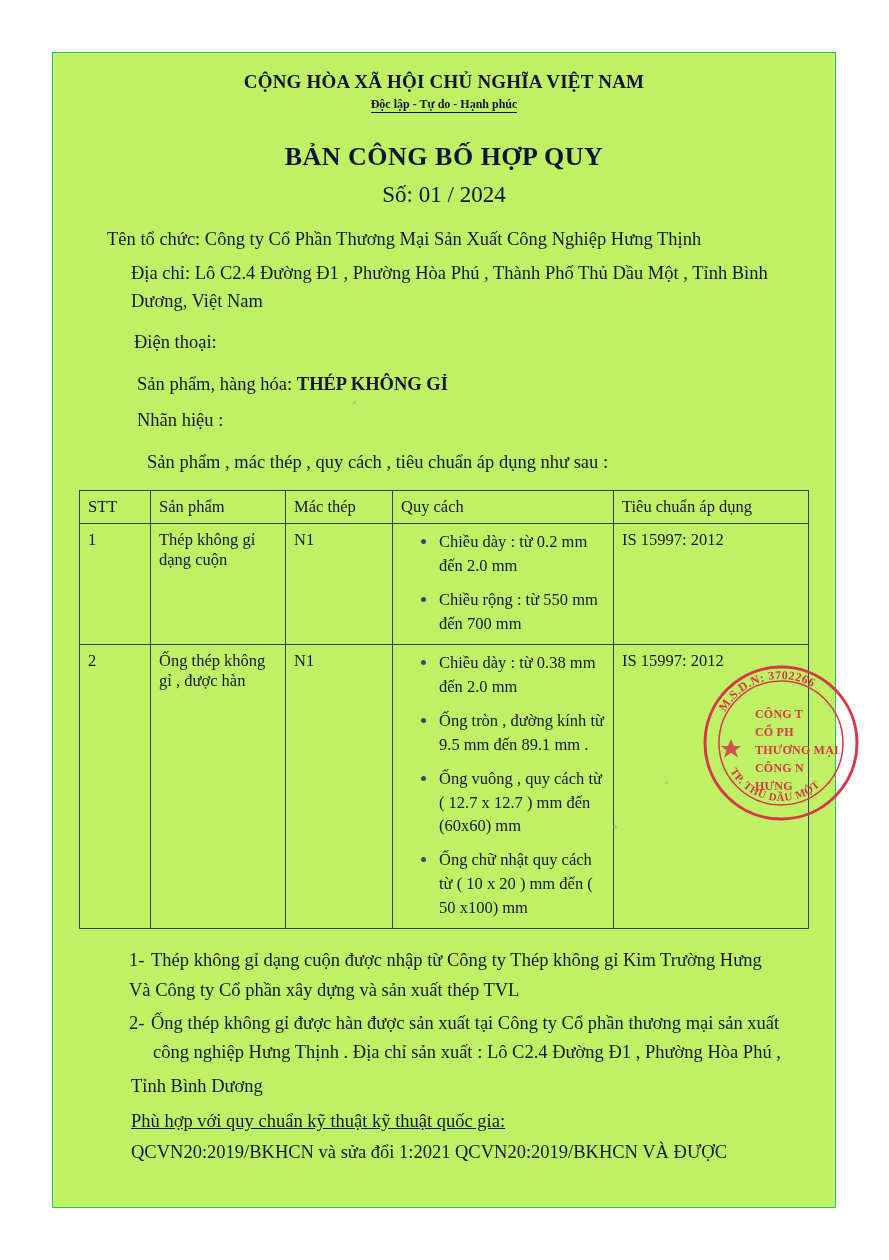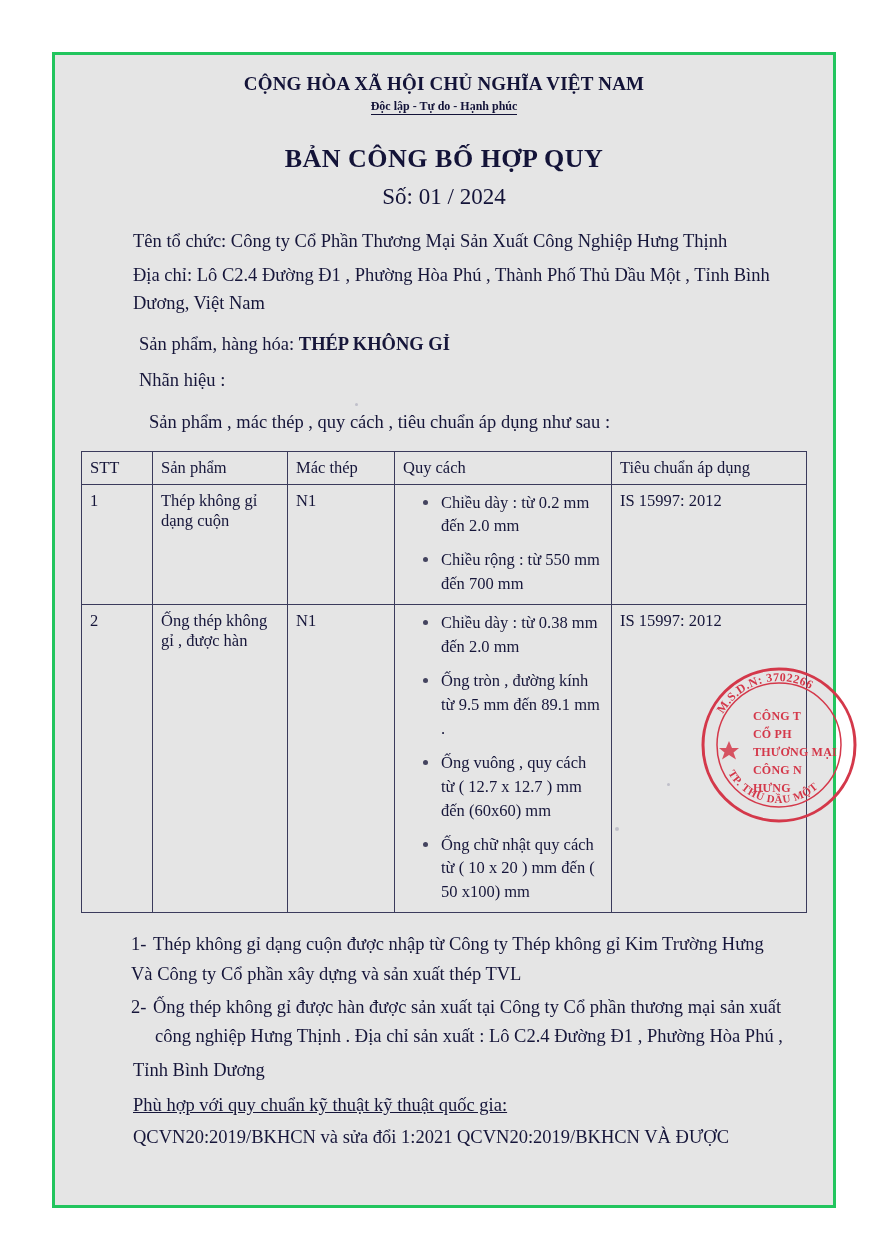--- a/index.html
+++ b/index.html
@@ -14,23 +14,23 @@
     color: #1a1a2e;
     position: relative;
     overflow: hidden;
   }
   .page {
     position: absolute;
     left: 52px;
     top: 52px;
     width: 784px;
     height: 1156px;
-    border: 3px solid #22c55e;
+    border: 1px solid #22c55e;
     box-sizing: border-box;
-    background: #e5e5e5;
+    background: #bef264;
   }
   .inner {
     padding: 18px 26px 0 26px;
     box-sizing: border-box;
     height: 100%;
     position: relative;
   }
   .center { text-align: center; }
   .national {
     font-size: 19px;
@@ -59,21 +59,21 @@
     font-size: 23px;
     margin-top: 10px;
     color: #131338;
   }
   .para {
     font-size: 18.5px;
     line-height: 1.5;
     margin-top: 12px;
     color: #16163a;
   }
-  .p-org { margin-left: 52px; margin-top: 18px; }
+  .p-org { margin-left: 28px; margin-top: 18px; }
   .p-addr { margin-left: 52px; margin-top: 6px; }
   .p-phone { margin-left: 55px; margin-top: 14px; }
   .p-prod { margin-left: 58px; margin-top: 14px; }
   .p-brand { margin-left: 58px; margin-top: 8px; }
   .p-note { margin-left: 68px; margin-top: 14px; }
   .b { font-weight: bold; }
 
   table.spec {
     width: 100%;
     border-collapse: collapse;
@@ -173,20 +173,21 @@
   <div class="inner">
 
     <div class="center national">CỘNG HÒA XÃ HỘI CHỦ NGHĨA VIỆT NAM</div>
     <div class="center motto"><span>Độc lập - Tự do - Hạnh phúc</span></div>
 
     <div class="center doc-title">BẢN CÔNG BỐ HỢP QUY</div>
     <div class="center doc-number">Số: 01 / 2024</div>
 
     <div class="para p-org">Tên tổ chức: Công ty Cổ Phần Thương Mại Sản Xuất Công Nghiệp Hưng Thịnh</div>
     <div class="para p-addr">Địa chỉ: Lô C2.4 Đường Đ1 , Phường Hòa Phú , Thành Phố Thủ Dầu Một , Tỉnh Bình Dương, Việt Nam</div>
+    <div class="para p-phone">Điện thoại:</div>
 
     <div class="para p-prod">
       <span>Sản phẩm, hàng hóa:</span>
       <span class="b">THÉP KHÔNG GỈ</span>
     </div>
     <div class="para p-brand">Nhãn hiệu :</div>
     <div class="para p-note">Sản phẩm , mác thép , quy cách , tiêu chuẩn áp dụng như sau :</div>
 
     <table class="spec">
       <thead>

